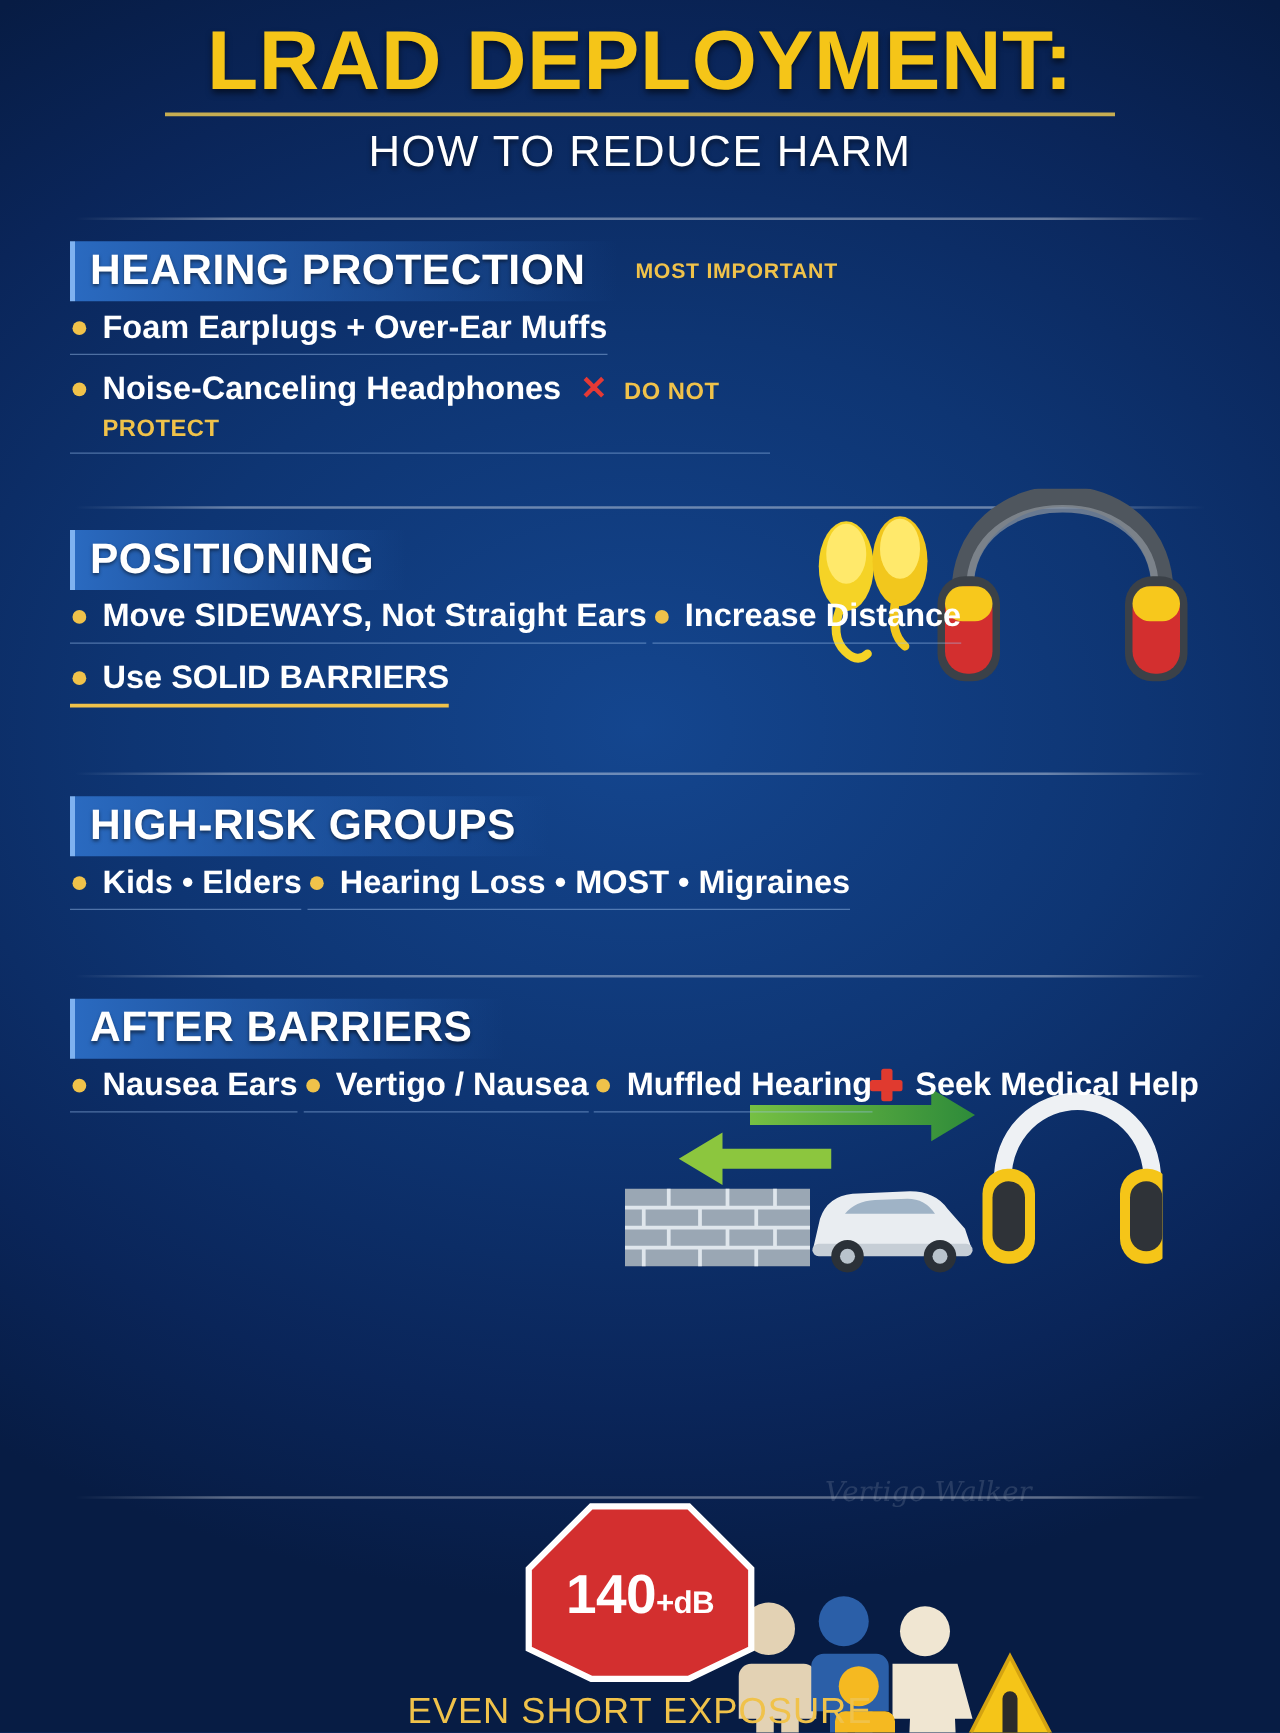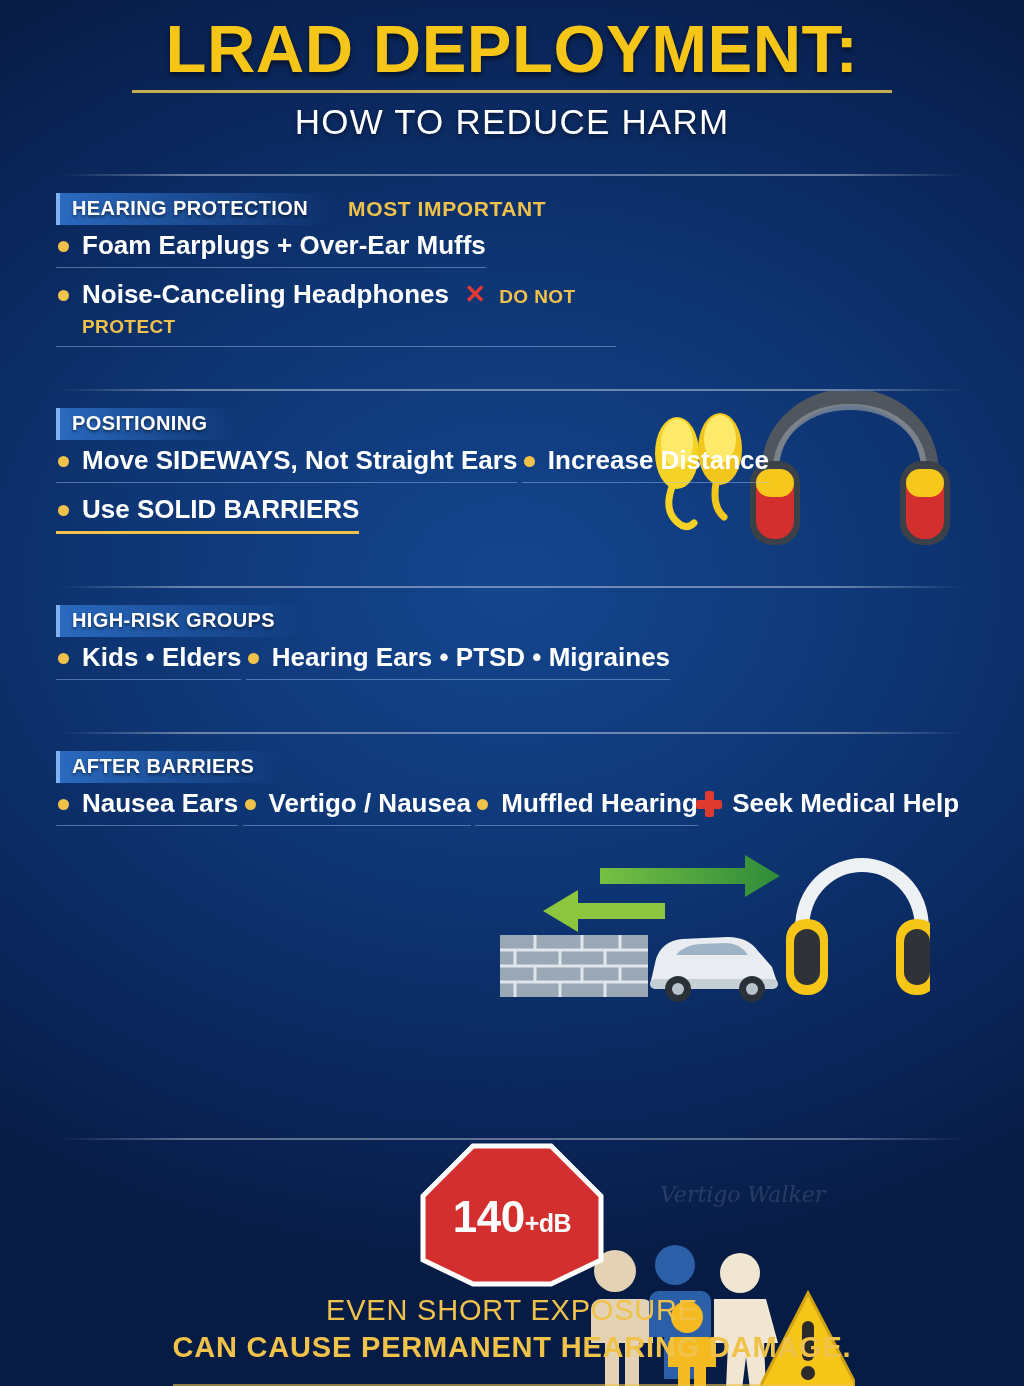--- a/index.html
+++ b/index.html
@@ -49,27 +49,27 @@
   }
   .sec-head {
     display:inline-flex; align-items:center;
     margin-top:17px;
   }
   .sec-tag {
     display:inline-block;
     background:linear-gradient(to right, #2a6ac0, rgba(42,106,192,0));
     padding:4px 26px 5px 12px;
     border-left:4px solid #7fb2f0;
-    font-size:20px; font-weight:bold; letter-spacing:.4px;
+    font-size:34px; font-weight:bold; letter-spacing:.4px;
     color:#ffffff;
     text-shadow:0 2px 3px rgba(0,0,0,.5);
   }
   .sec-note {
     margin-left:14px;
-    font-size:21px; font-weight:bold; letter-spacing:.6px;
+    font-size:17px; font-weight:bold; letter-spacing:.6px;
     color:#f0c24a;
   }
 
   ul.bullets { list-style:none; margin-top:6px; }
   ul.bullets li {
     position:relative;
     font-size:26px; font-weight:bold;
     line-height:1.15;
     padding:0 0 6px 26px;
     margin-bottom:12px;
@@ -275,21 +275,21 @@
     <div class="sec-head">
       <span class="sec-tag">HIGH-RISK GROUPS</span>
     </div>
     <ul class="bullets">
       <li>
         <span class="dot"></span>
         <span>Kids • Elders</span>
       </li>
       <li>
         <span class="dot"></span>
-        <span>Hearing Ears • PTSD • Migraines</span>
+        <span>Hearing Loss • MOST • Migraines</span>
       </li>
     </ul>
 
     
     <div class="art" style="left:565px; top:655px;">
       <svg width="290" height="150" viewBox="0 0 290 150">
 
         <g fill="#e3d2b4">
           <circle cx="50" cy="28" r="21"></circle>
           <path d="M22 56 h56 a10 10 0 0 1 10 10 v34 h-14 v46 h-14 v-46 h-6 v46 h-14 v-46 h-14 v-34 a10 10 0 0 1 10 -10 z"></path>
@@ -352,16 +352,15 @@
     <div class="foot-rule"></div>
     <div class="stop-wrap">
       <svg class="stop" width="190" height="150" viewBox="0 0 190 150">
         <polygon points="56,6 134,6 184,56 184,120 134,144 56,144 6,120 6,56" fill="#d32f2f" stroke="#ffffff" stroke-width="5"></polygon>
       </svg>
       <div class="stop-text">
         <span>140</span><span class="plus">+</span><span class="db">dB</span>
       </div>
     </div>
     <div class="foot-line1">EVEN SHORT EXPOSURE</div>
-    <div class="foot-line2">CAN CAUSE PERMANENT HEARING DAMAGE.</div>
   </div>
 
 </div>
 
 </body></html>

